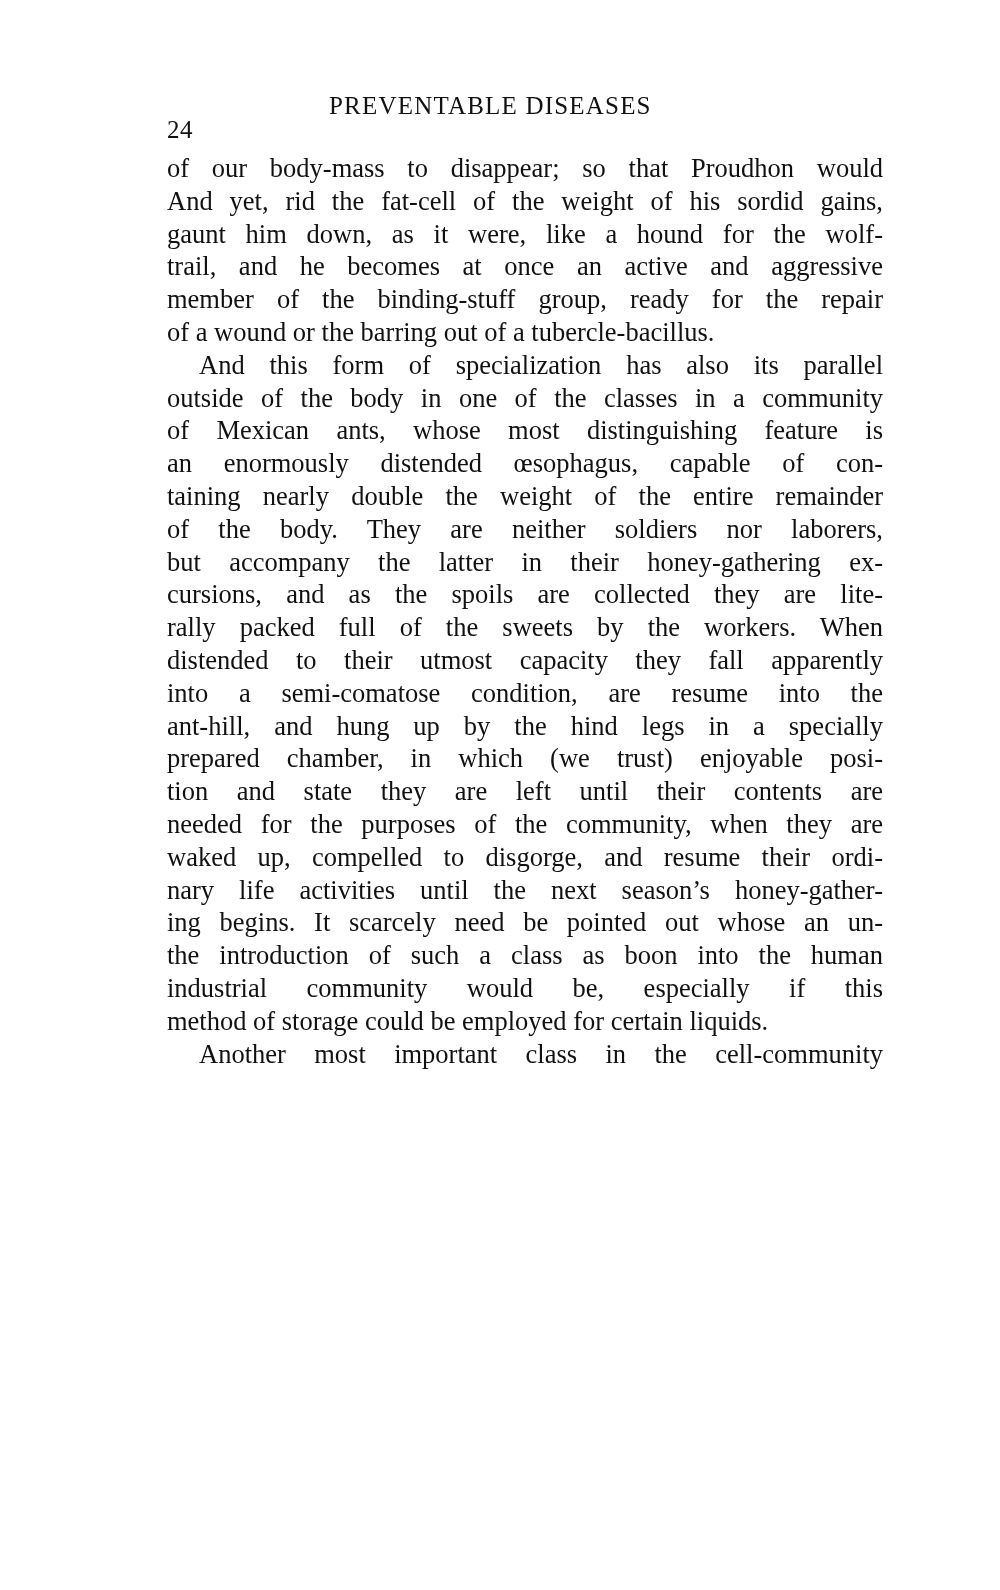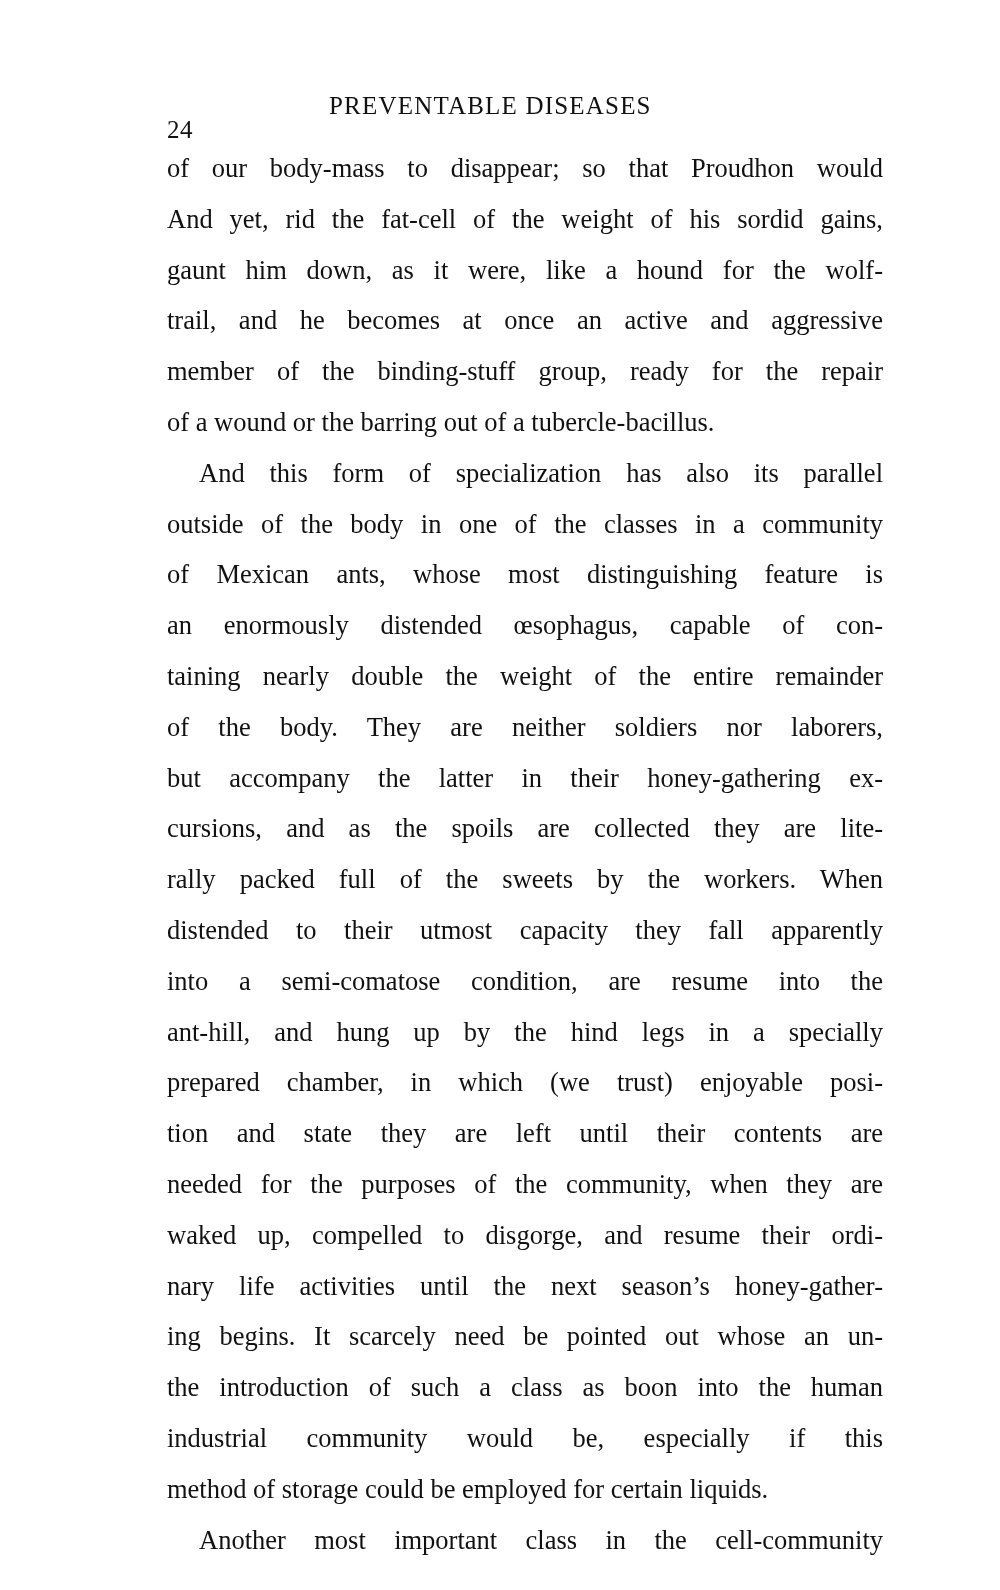--- a/index.html
+++ b/index.html
@@ -43,21 +43,20 @@
       margin-top: 20px;
       font-size: 26.5px;
       line-height: 32.8px;
     }
     .line {
       display: block;
       white-space: nowrap;
       text-align: justify;
       text-align-last: justify;
       height: 32.8px;
-      margin-top: 18px;
     }
     .line.last {
       text-align-last: left;
     }
     .line.indent {
       padding-left: 32px;
     }
     .line em {
       font-style: italic;
     }

